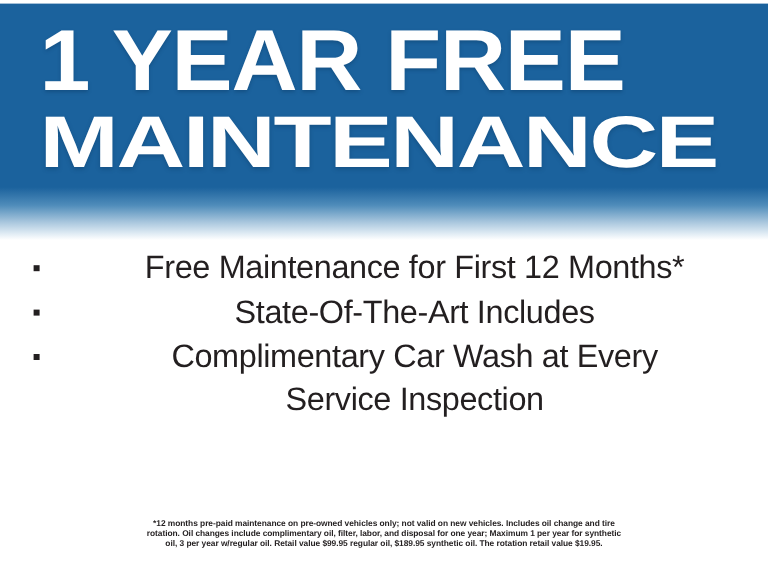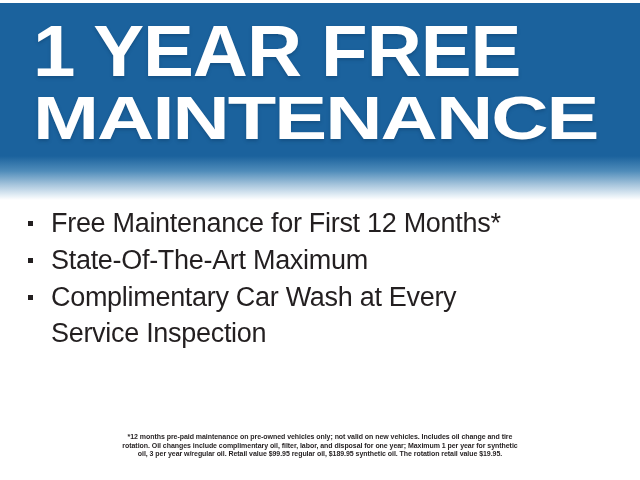--- a/index.html
+++ b/index.html
@@ -79,20 +79,21 @@
 
   
   .bullet-list {
     position: absolute;
     left: 0;
     top: 205px;
     width: 640px;
     margin: 0;
     padding: 0;
     list-style: none;
+    text-align: center;
   }
   .bullet-item {
     position: relative;
     padding-left: 51px;
     margin: 0 0 1px 0;
     color: #231f20;
     font-family: "Liberation Sans", sans-serif;
     font-weight: 400;
     font-size: 27px;
     line-height: 36px;
@@ -145,21 +146,21 @@
     </div>
   </div>
 
   <ul class="bullet-list">
     <li class="bullet-item">
       <span class="bullet-marker"></span>
       <span class="bullet-text">Free Maintenance for First 12 Months*</span>
     </li>
     <li class="bullet-item">
       <span class="bullet-marker"></span>
-      <span class="bullet-text">State-Of-The-Art Maximum</span>
+      <span class="bullet-text">State-Of-The-Art Includes</span>
     </li>
     <li class="bullet-item">
       <span class="bullet-marker"></span>
       <span class="bullet-text">Complimentary Car Wash at Every</span>
       <span class="bullet-text-cont">Service Inspection</span>
     </li>
   </ul>
 
   <div class="fineprint">
     <span class="fineprint-line">*12 months pre-paid maintenance on pre-owned vehicles only; not valid on new vehicles. Includes oil change and tire</span>

